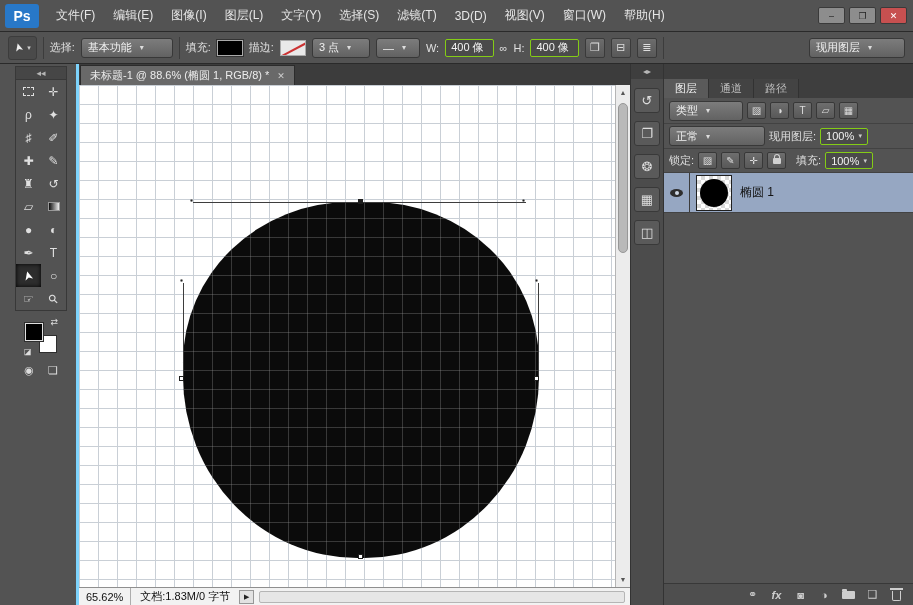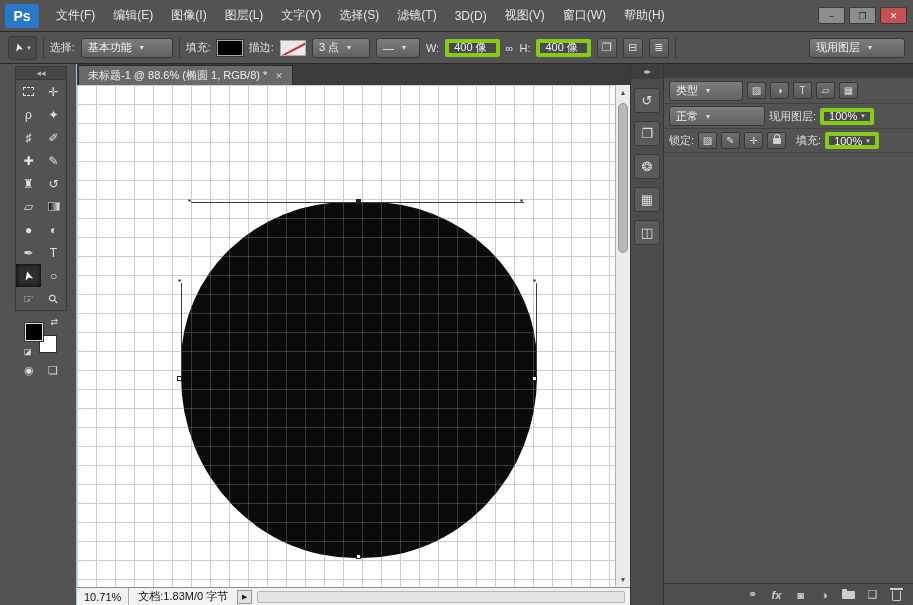--- a/index.html
+++ b/index.html
@@ -13,21 +13,21 @@
   .win-controls{margin-left:auto;display:flex;gap:4px;padding-right:6px}
   .win-btn{width:27px;height:17px;display:flex;align-items:center;justify-content:center;font-size:9px;background:#8d8d8d;color:#1d1d1d;border:1px solid #3a3a3a;border-radius:2px}
   .win-btn.close{background:#C75050;color:#fff}
 
   
   .optionsbar{height:32px;background:#535353;border-bottom:1px solid #2a2a2a;display:flex;align-items:center;gap:6px;padding:0 8px}
   .ob-sep{width:1px;height:22px;background:#3c3c3c;flex:none}
   .label{font-size:11px;color:#e0e0e0;white-space:nowrap}
   .dd{height:20px;background:linear-gradient(#7c7c7c,#626262);border:1px solid #383838;border-radius:3px;display:flex;align-items:center;padding:0 6px;color:#f2f2f2;font-size:11px;white-space:nowrap}
   .dd::after{content:"▾";font-size:8px;margin-left:8px;color:#ddd}
-  .numbox{height:18px;min-width:46px;background:#4a4a4a;border:4px solid #84cc16;border-radius:2px;display:flex;align-items:center;padding:0 5px;color:#f2f2f2;font-size:11px;white-space:nowrap}
+  .numbox{height:18px;min-width:46px;background:#4a4a4a;border:1px solid #84cc16;border-radius:2px;display:flex;align-items:center;padding:0 5px;color:#f2f2f2;font-size:11px;white-space:nowrap}
   .swatch-fill{width:26px;height:16px;background:#000;border:1px solid #aaa;outline:1px solid #333}
   .swatch-stroke{width:26px;height:16px;background:#e9e9e9;border:1px solid #aaa;position:relative;overflow:hidden}
   .swatch-stroke::after{content:"";position:absolute;left:-5px;top:6px;width:42px;height:2px;background:#c33;transform:rotate(-28deg)}
   .ob-icon{width:20px;height:20px;display:flex;align-items:center;justify-content:center;color:#ddd;font-size:11px;background:linear-gradient(#6c6c6c,#585858);border:1px solid #3a3a3a;border-radius:2px}
   .tool-current{display:flex;align-items:center;gap:4px;height:24px;padding:0 5px;background:#4a4a4a;border:1px solid #3c3c3c;border-radius:3px}
   .cursor-glyph{display:inline-block;transform:rotate(-105deg);font-size:11px;color:#eee}
   .tiny-caret{font-size:7px;color:#ccc}
 
   
   .main{display:flex;height:541px}
@@ -45,21 +45,21 @@
   .rSE{display:inline-block;transform:rotate(-45deg)}
   .fgbg{position:relative;width:32px;height:32px;margin:10px auto 2px}
   .fg{position:absolute;left:0;top:2px;width:18px;height:18px;background:#000;border:1px solid #e0e0e0;outline:1px solid #2e2e2e;z-index:2}
   .bgc{position:absolute;right:0;bottom:0;width:18px;height:18px;background:#fff;border:1px solid #2e2e2e}
   .swap{position:absolute;right:-1px;top:-4px;font-size:9px;color:#ddd}
   .mini{position:absolute;left:-1px;bottom:-3px;font-size:8px;color:#ddd}
   .tool-extra-row{display:flex;justify-content:center;gap:4px;margin-top:8px}
   .tool-extra{width:20px;height:18px;display:flex;align-items:center;justify-content:center;color:#ddd;font-size:11px}
 
   
-  .doc-region{width:554px;display:flex;flex-direction:column;background:#404040;border-left:1px solid #7dd3fc}
+  .doc-region{width:554px;display:flex;flex-direction:column;background:#404040;border-left:3px solid #7dd3fc}
   .tabbar{height:21px;background:#3c3c3c;display:flex;align-items:flex-end}
   .tab{height:20px;background:#696969;color:#ececec;font-size:11px;display:flex;align-items:center;gap:8px;padding:0 9px;border:1px solid #2c2c2c;border-bottom:none;margin-left:1px;white-space:nowrap}
   .tab-close{font-size:9px;color:#cfcfcf}
   .viewport-row{flex:1;display:flex;min-height:0}
   .viewport{position:relative;width:539px;background:#fff;overflow:hidden;
     background-image:linear-gradient(#c9cfd6 1px,transparent 1px),linear-gradient(90deg,#c9cfd6 1px,transparent 1px);
     background-size:19px 19px}
   .vscroll{width:15px;background:#ececec;border-left:1px solid #b5b5b5;position:relative}
   .vthumb{position:absolute;left:2px;top:18px;width:10px;height:150px;background:#b9b9b9;border:1px solid #979797;border-radius:5px}
   .vs-arrow{position:absolute;left:0;width:14px;height:13px;display:flex;align-items:center;justify-content:center;font-size:7px;color:#555}
@@ -256,38 +256,43 @@
         <div class="anchor" style="left:279px;top:469px"></div>
       </div>
       <div class="vscroll">
         <div class="vs-arrow up"></div>
         <div class="vthumb"></div>
         <div class="vs-arrow down"></div>
       </div>
     </div>
 
     <div class="statusbar">
-      <div class="zoom-cell">10.71%</div>
+      <div class="zoom-cell">65.62%</div>
       <div class="doc-cell">文档:1.83M/0 字节</div>
       <div class="status-arrow"></div>
       <div class="hgroove"></div>
     </div>
   </div>
 
   <div class="dock">
     <div class="dock-head">◂▸</div>
     <div class="dock-btn">↺</div>
     <div class="dock-btn">❐</div>
     <div class="dock-btn">❂</div>
     <div class="dock-btn">▦</div>
     <div class="dock-btn">◫</div>
   </div>
 
   <div class="layers">
     <div class="panel-topbar"></div>
+    <div class="ptabs">
+      <div class="ptab active">图层</div>
+      <div class="ptab">通道</div>
+      <div class="ptab">路径</div>
+    </div>
 
     <div class="prow filter-row">
       <div class="dd" style="min-width:74px">类型</div>
       <div class="icon-btn">▨</div>
       <div class="icon-btn">◑</div>
       <div class="icon-btn">T</div>
       <div class="icon-btn">▱</div>
       <div class="icon-btn">▦</div>
     </div>
 
@@ -303,20 +308,29 @@
       <div class="icon-btn">✎</div>
       <div class="icon-btn">✛</div>
       <div class="icon-btn">
           <span class="icon-lock btn"></span>
         </div>
       <span class="label" style="margin-left:6px">填充:</span>
       <div class="numbox small">100%</div>
     </div>
 
     <div class="layer-list">
+      <div class="layer-row selected">
+        <div class="eye-cell">
+            <span class="icon-eye"></span>
+          </div>
+        <div class="thumb">
+            <div class="circ"></div>
+          </div>
+        <span class="lname">椭圆 1</span>
+      </div>
     </div>
 
     <div class="panel-rest"></div>
 
     <div class="panel-bottom">
       <span class="pb-icon">⚭</span>
       <span class="pb-icon fx">fx</span>
       <span class="pb-icon">◙</span>
       <span class="pb-icon">◑</span>
       <span class="pb-icon">

